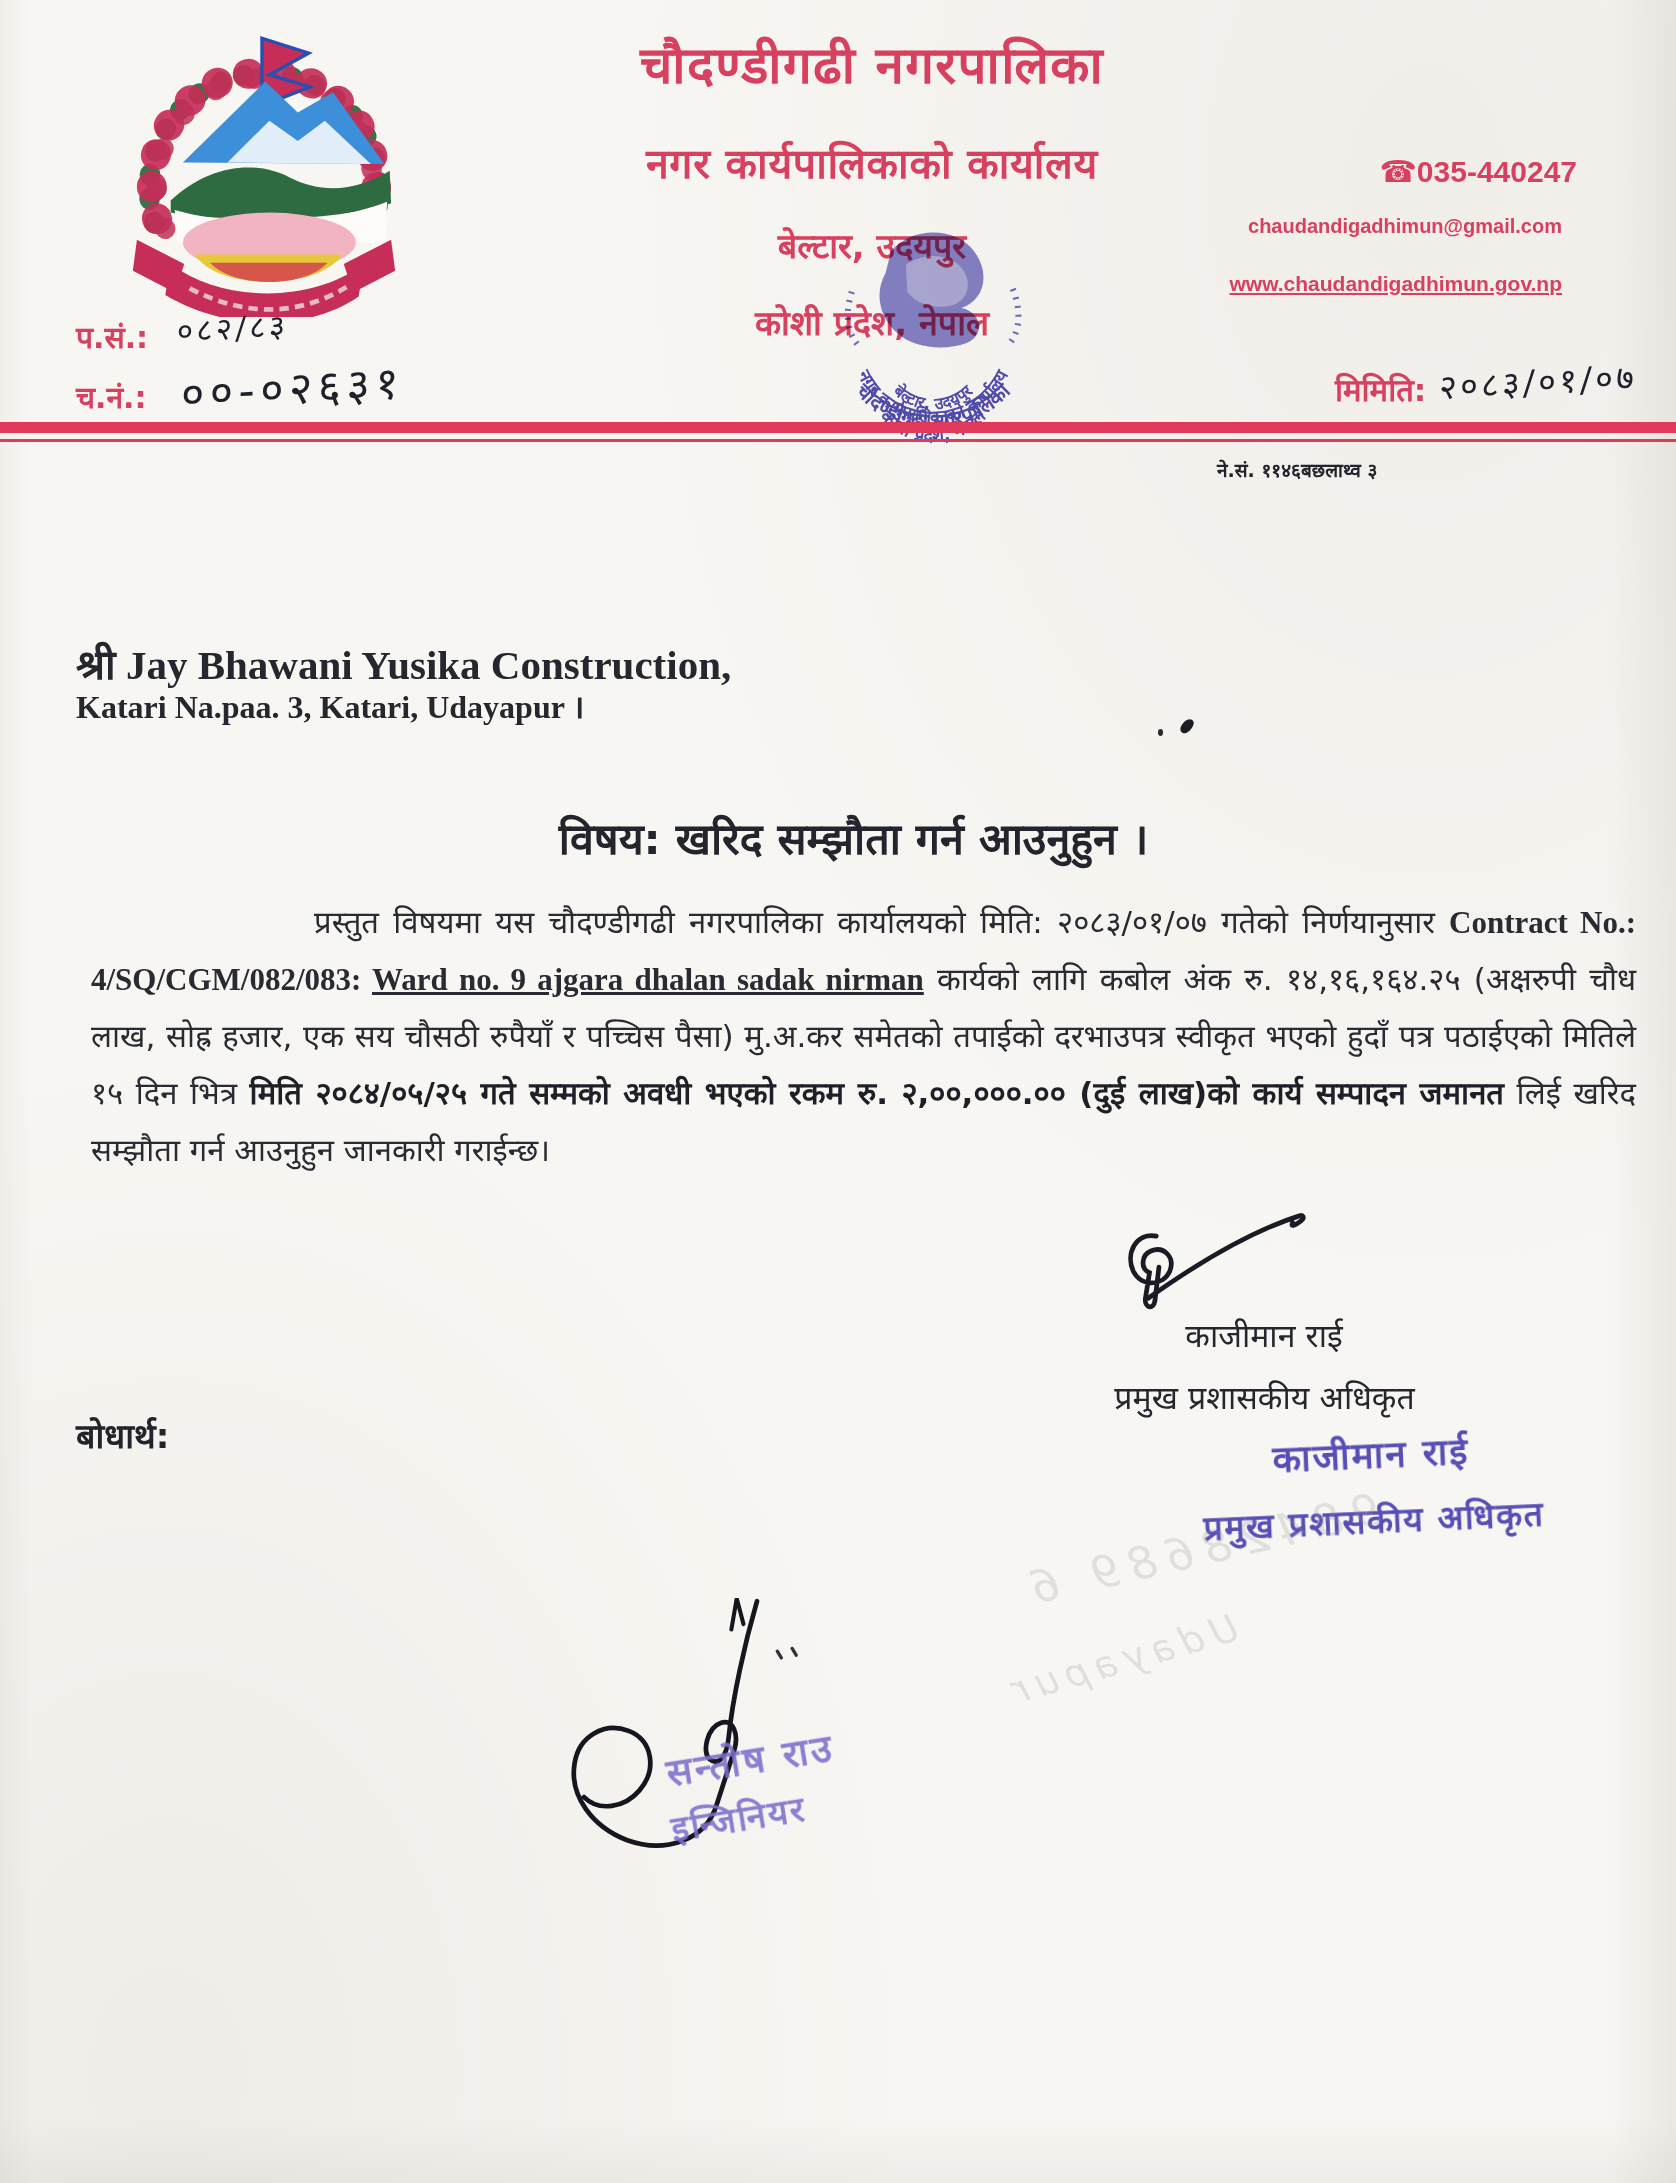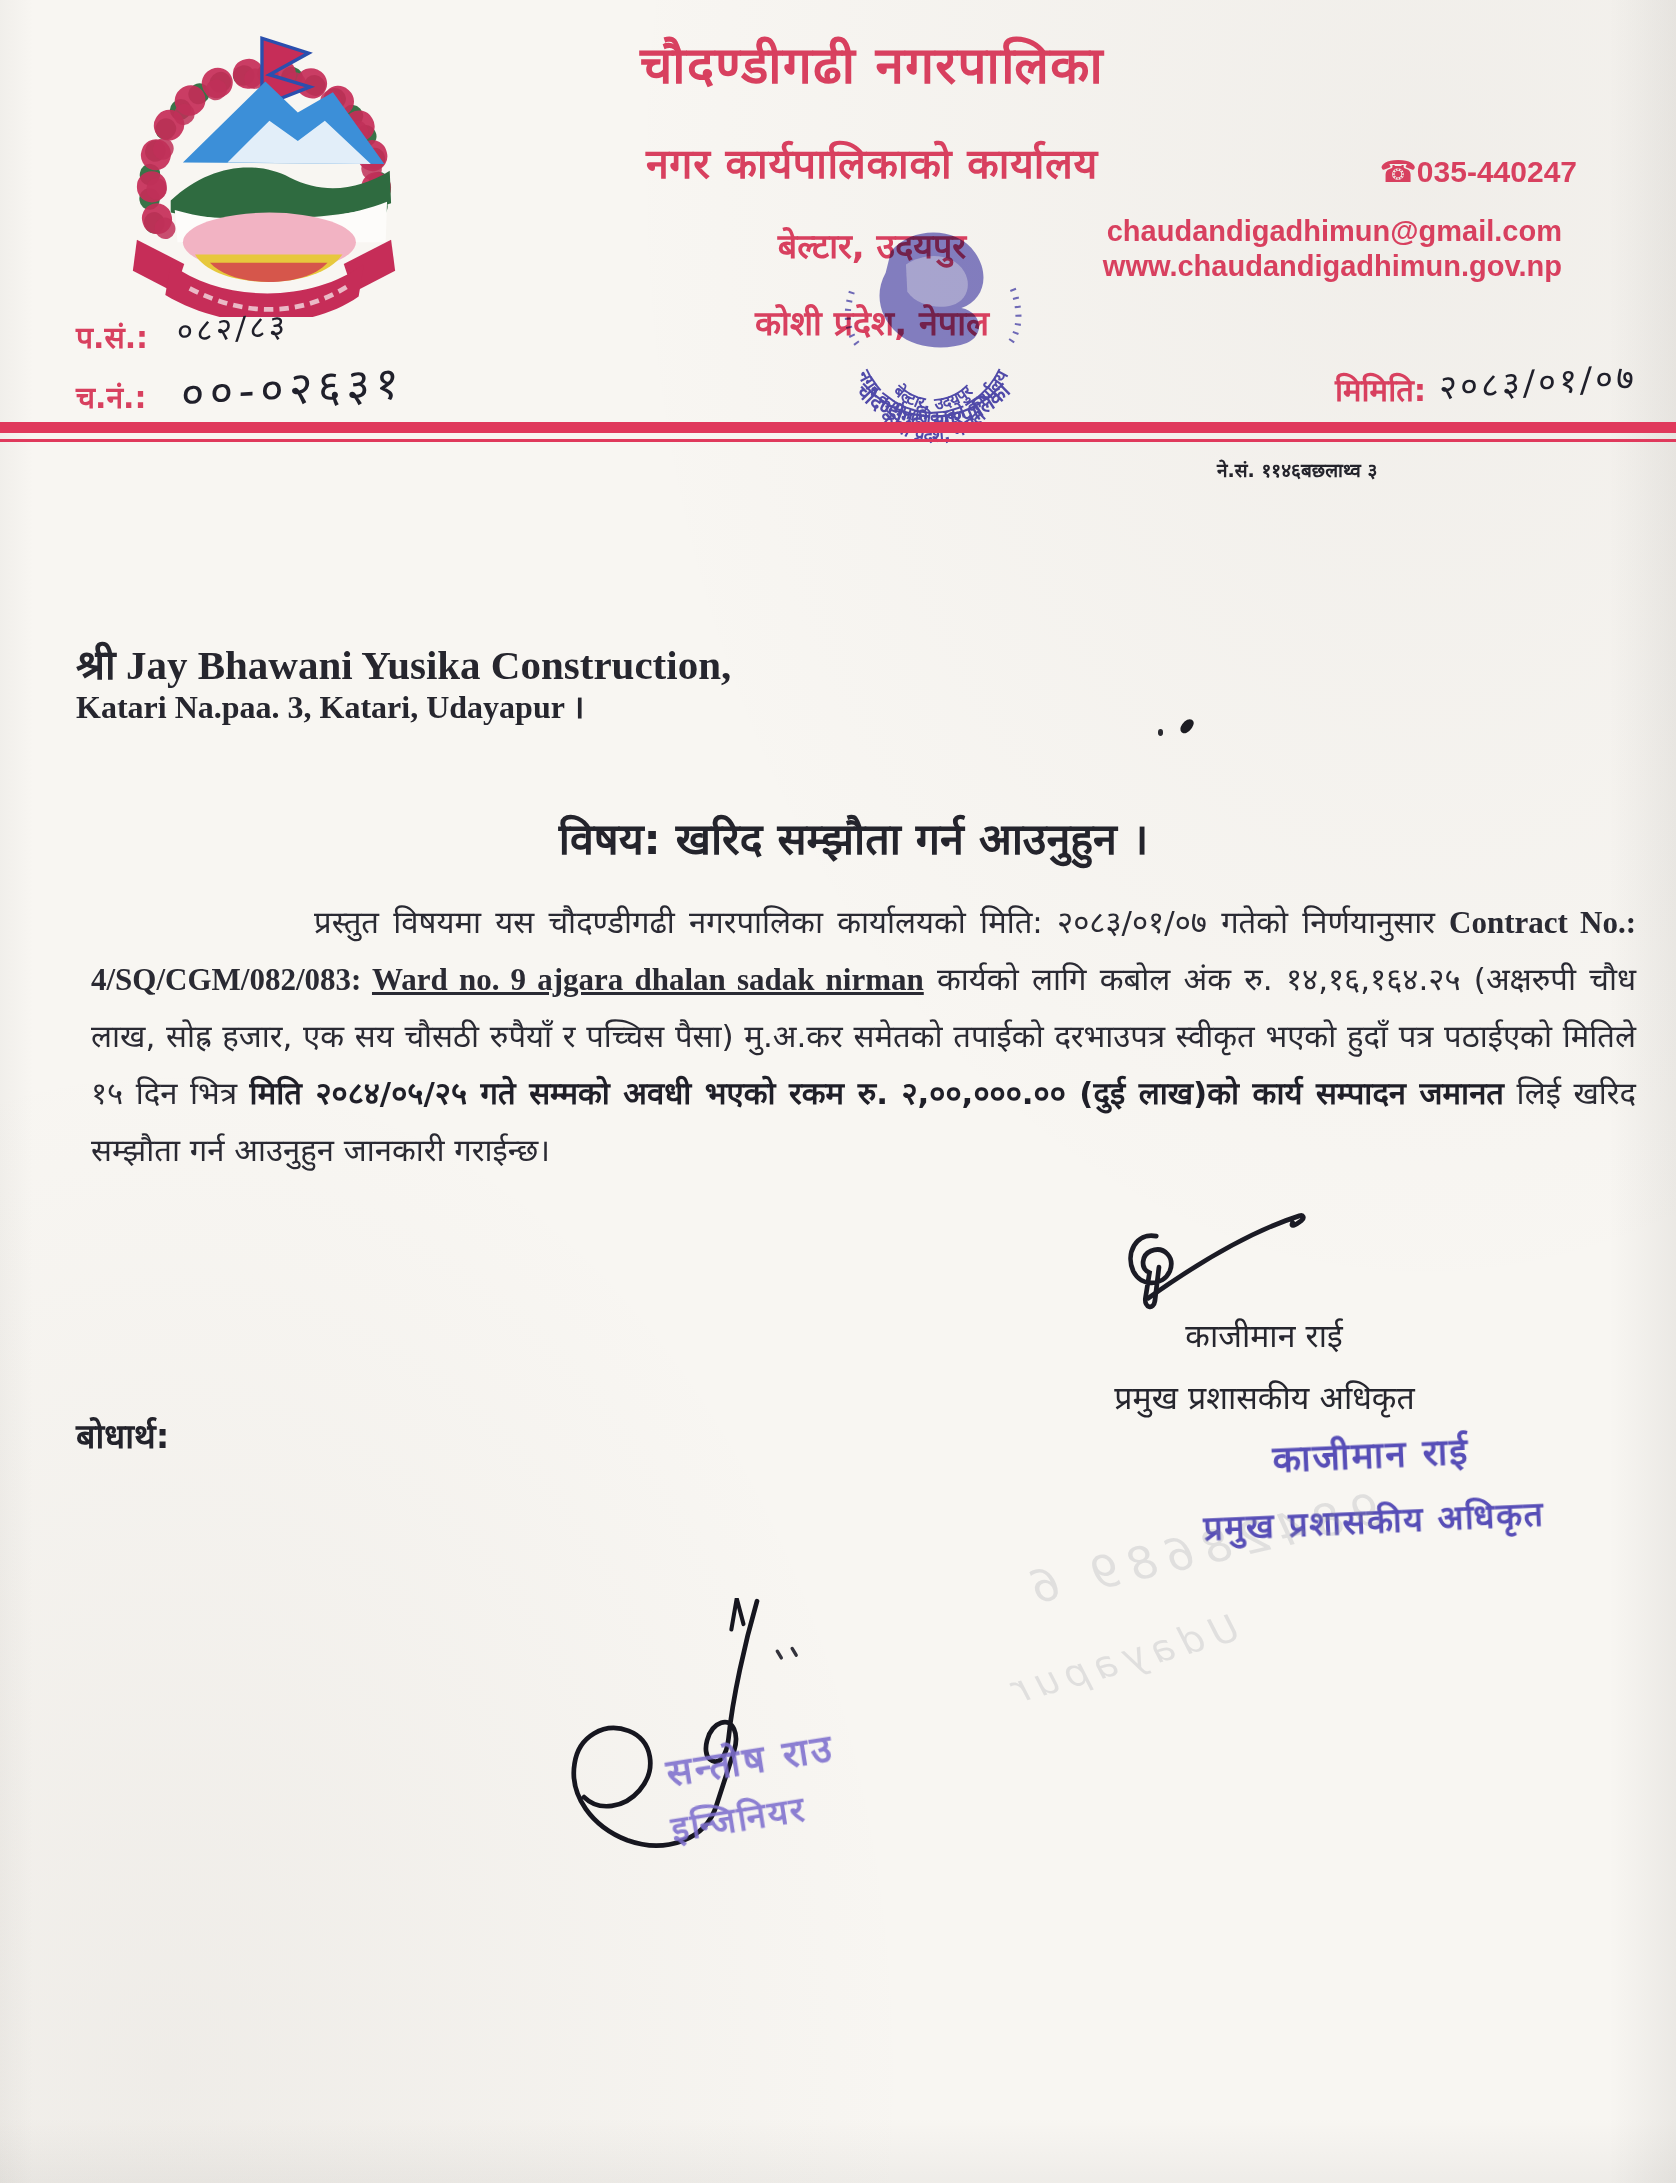--- a/index.html
+++ b/index.html
@@ -25,22 +25,22 @@
   .bold{font-weight:700;}
   .center{text-align:center;}
 
   
   .hdr-title{left:446px;top:28px;width:852px;font-size:51px;font-weight:700;color:#d8405f;letter-spacing:1.4px;}
   .hdr-office{left:446px;top:134px;width:852px;font-size:41px;font-weight:700;color:#d8405f;letter-spacing:0.7px;}
   .hdr-addr{left:446px;top:222px;width:852px;font-size:34px;font-weight:700;color:#d8405f;}
   .hdr-prov{left:446px;top:299px;width:852px;font-size:34px;font-weight:700;color:#d8405f;}
   .contact{left:1041px;width:521px;text-align:right;color:#d8405f;font-weight:700;}
   .phone{top:154px;font-size:30px;padding-left:15px;}
-  .email{top:215px;font-size:29px;text-align:right;}
-  .web{top:250px;font-size:29px;}
+  .email{top:215px;font-size:20px;text-align:right;}
+  .web{top:272px;font-size:21px;text-decoration:underline;}
 
   .ref-label{font-size:30px;font-weight:700;color:#d8405f;}
   .hand{color:#20202b;transform:rotate(-3deg) skewX(-4deg);letter-spacing:3.4px;}
 
   .rule-thick{left:0;top:422px;width:1676px;height:10.8px;background:#e0395c;}
   .rule-thin{left:0;top:439px;width:1676px;height:2.7px;background:#e0395c;}
 
   .nesam{left:1217px;top:457px;width:406px;font-size:19px;font-weight:700;color:#23232b;}
 
   .addr1{left:76px;top:595px;font-size:41px;font-weight:600;color:#26262e;margin-top:40px;}

